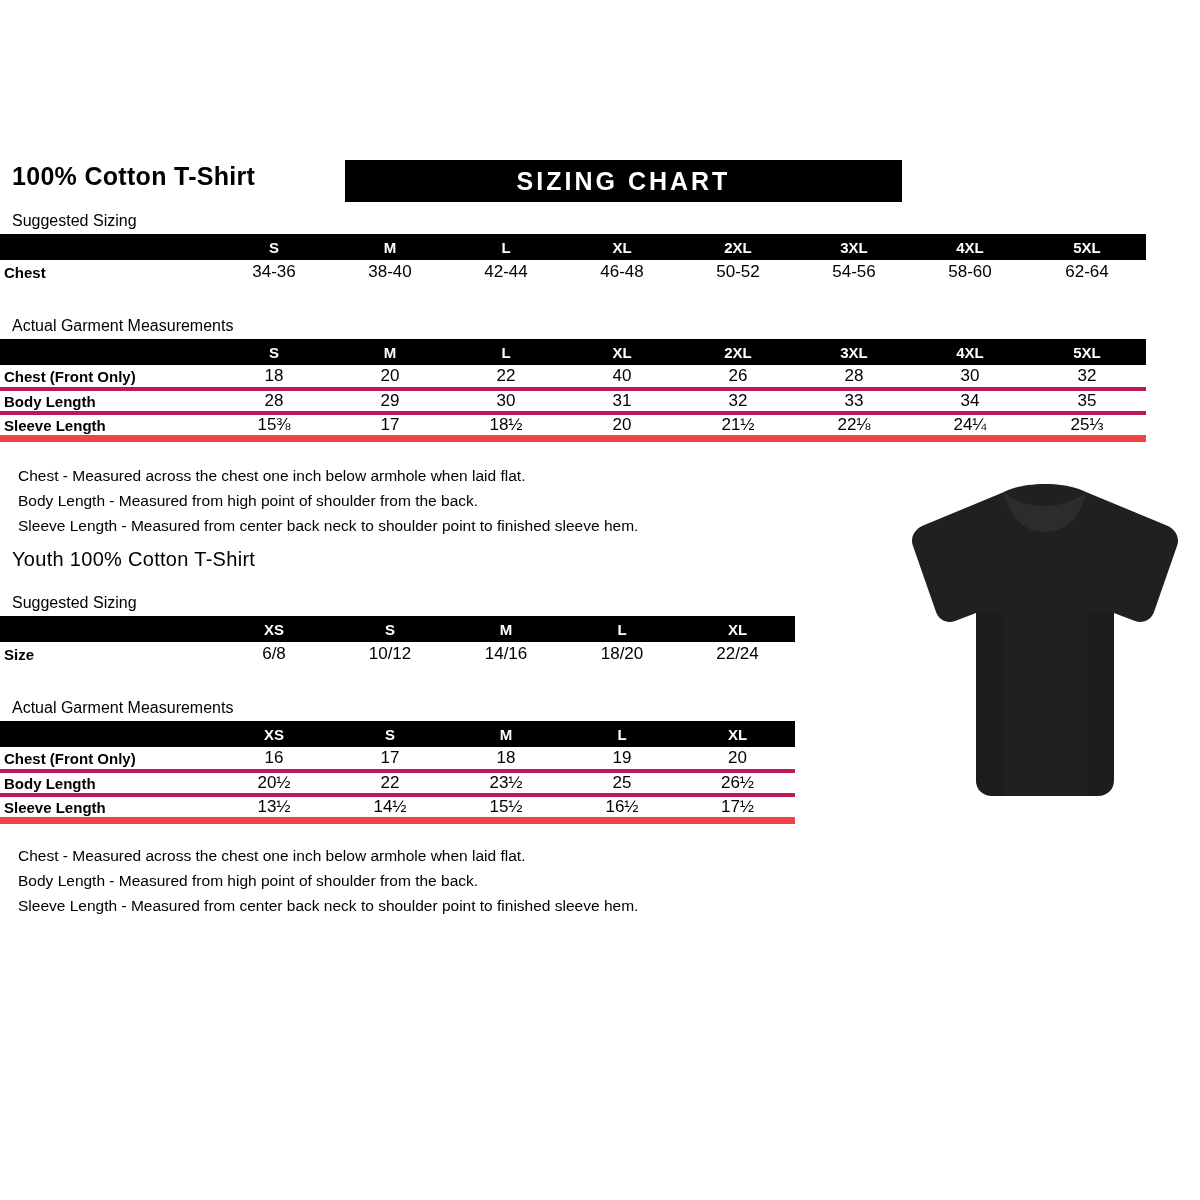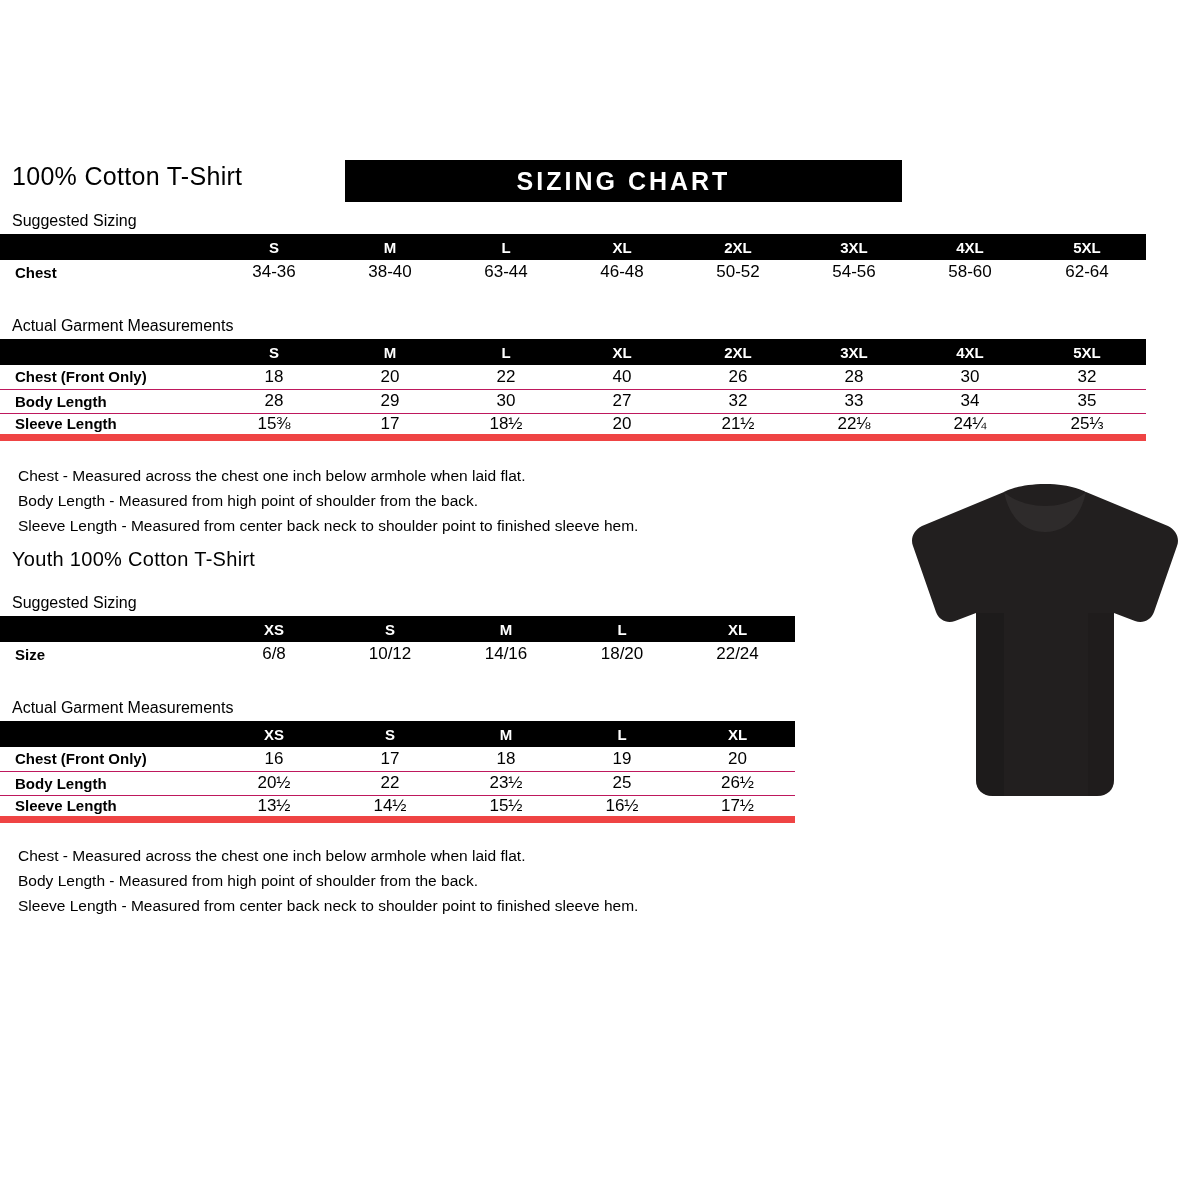--- a/index.html
+++ b/index.html
@@ -25,21 +25,21 @@
     left: 12px;
     top: 160px;
     width: 890px;
     height: 42px;
   }
   .adult-title {
     position: absolute;
     left: 0;
     top: 2px;
     font-size: 25px;
-    font-weight: 400;
+    font-weight: 700;
     letter-spacing: 0.3px;
     white-space: nowrap;
   }
   .sizing-banner {
     position: absolute;
     left: 333px;
     top: 0;
     width: 557px;
     height: 42px;
     background: #000000;
@@ -84,30 +84,30 @@
   table.size-table thead th {
     background: #000000;
     color: #ffffff;
     height: 26px;
   }
   table.size-table thead th.corner {
     background: #000000;
   }
   table.size-table tbody td.rowlabel {
     text-align: left;
-    padding-left: 15px;
+    padding-left: 4px;
     font-weight: bold;
     font-size: 15px;
   }
   table.size-table tbody td {
     font-weight: 400;
     font-size: 17px;
   }
   table.size-table.ruled tbody tr {
-    border-bottom: 1px solid #be185d;
+    border-bottom: 4px solid #be185d;
   }
   table.size-table.ruled tbody tr:last-child {
     border-bottom: 7px solid #ef4444;
   }
 
   
   .notes {
     position: absolute;
     font-size: 15.5px;
     line-height: 25px;
@@ -171,21 +171,21 @@
         <th>3XL</th>
         <th>4XL</th>
         <th>5XL</th>
       </tr>
     </thead>
     <tbody>
       <tr>
         <td class="rowlabel">Chest</td>
         <td>34-36</td>
         <td>38-40</td>
-        <td>63-44</td>
+        <td>42-44</td>
         <td>46-48</td>
         <td>50-52</td>
         <td>54-56</td>
         <td>58-60</td>
         <td>62-64</td>
       </tr>
     </tbody>
   </table>
 
   <div class="sub-label" style="left:12px; top:317px;">Actual Garment Measurements</div>
@@ -225,21 +225,21 @@
         <td>26</td>
         <td>28</td>
         <td>30</td>
         <td>32</td>
       </tr>
       <tr>
         <td class="rowlabel">Body Length</td>
         <td>28</td>
         <td>29</td>
         <td>30</td>
-        <td>27</td>
+        <td>31</td>
         <td>32</td>
         <td>33</td>
         <td>34</td>
         <td>35</td>
       </tr>
       <tr>
         <td class="rowlabel">Sleeve Length</td>
         <td>15⅜</td>
         <td>17</td>
         <td>18½</td>

